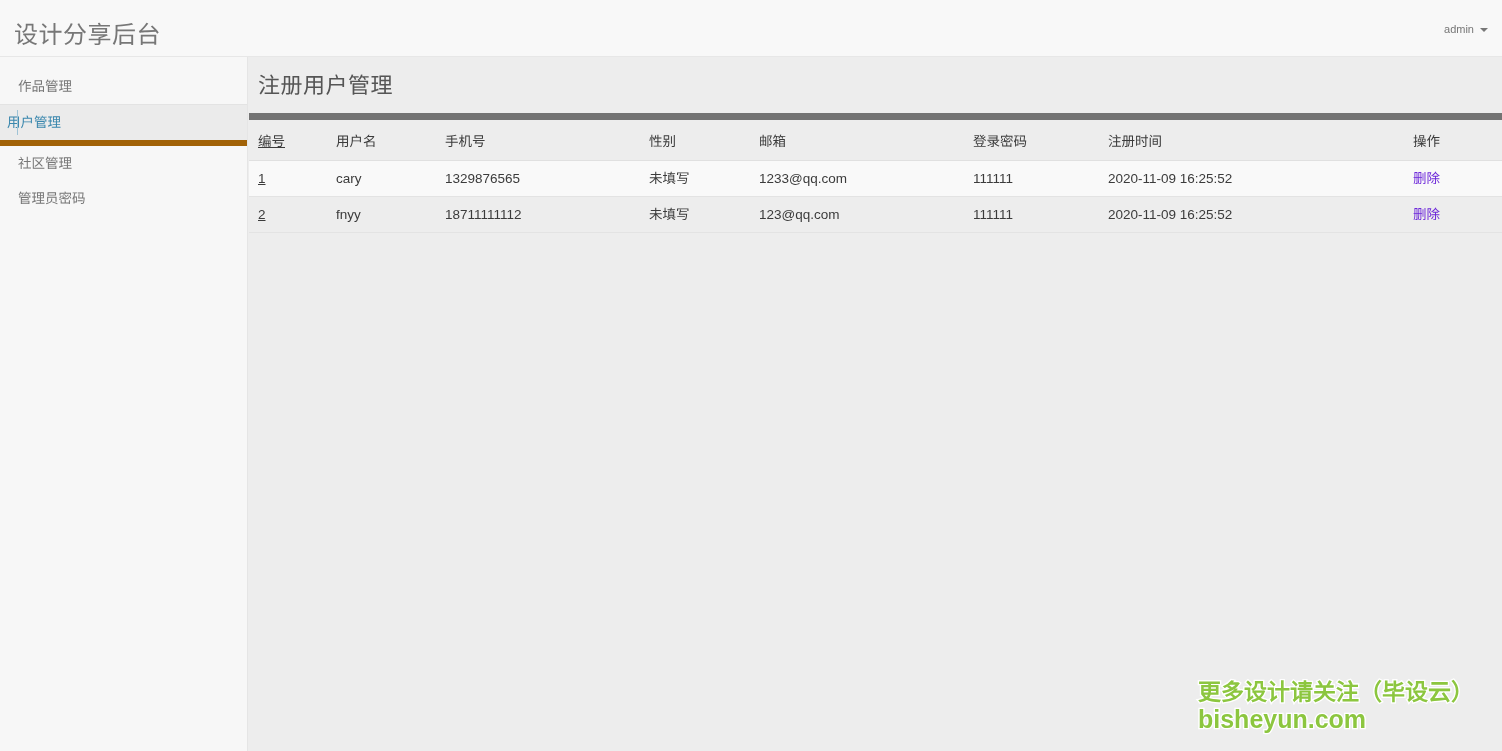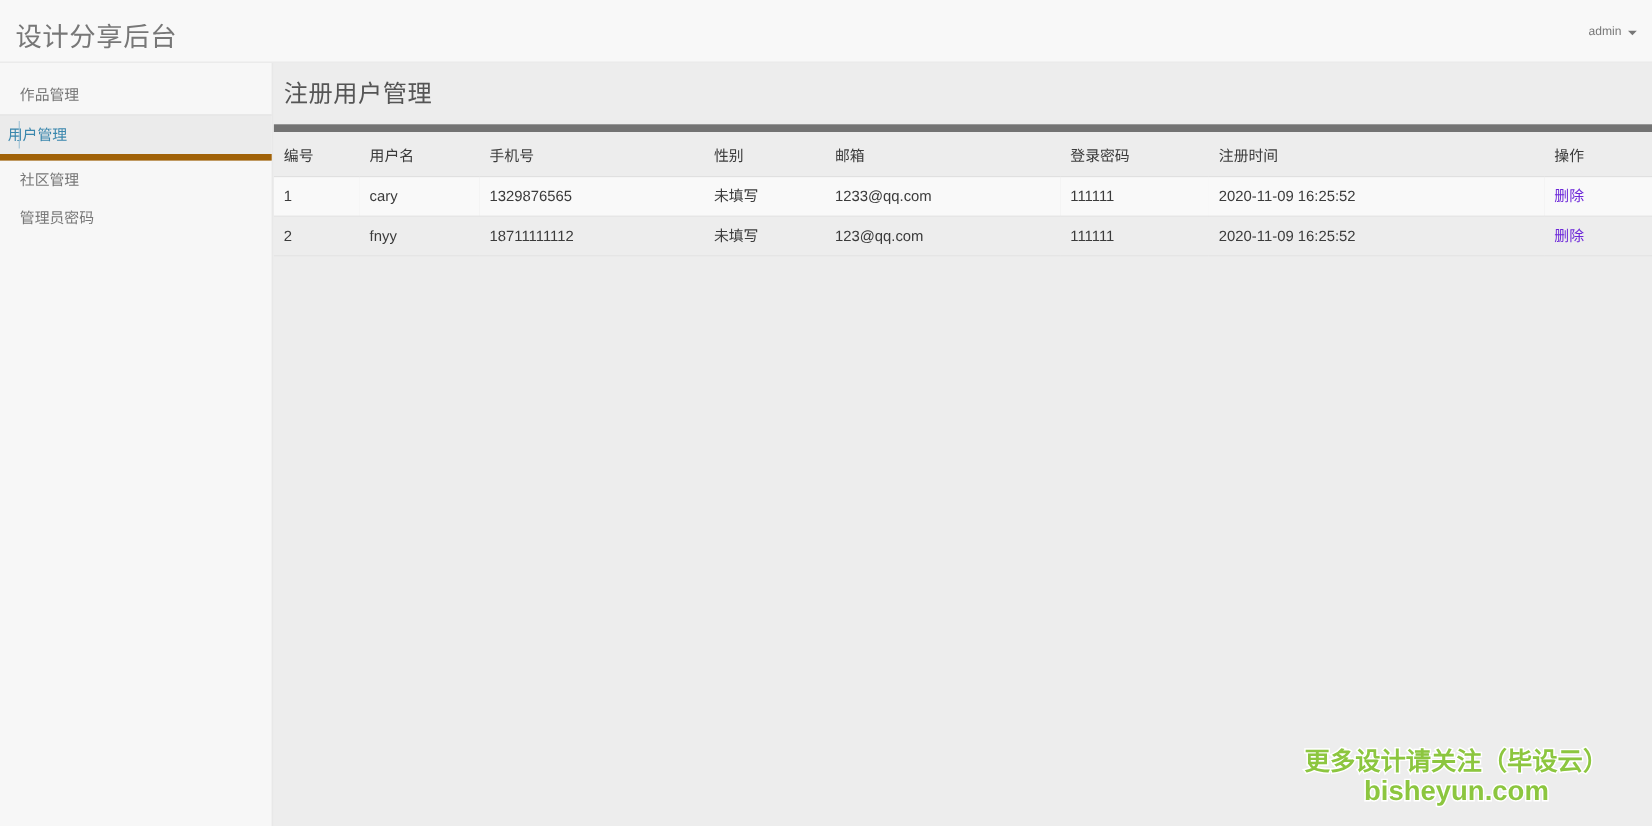--- a/index.html
+++ b/index.html
@@ -147,41 +147,41 @@
     padding-top: 12px;
     padding-bottom: 9px;
   }
   table.grid tbody tr {
     border-bottom: 1px solid #e3e3e3;
   }
   table.grid tbody tr.odd { background: #f9f9f9; }
   table.grid tbody tr.even { background: transparent; }
 
   
-  .c-id    { width: 78px; }
+  .c-id    { width: 78px; text-decoration: underline; }
   .c-user  { width: 109px; }
   .c-phone { width: 204px; }
   .c-sex   { width: 110px; }
   .c-mail  { width: 214px; }
   .c-pwd   { width: 135px; }
   .c-time  { width: 305px; }
   .c-op    { width: 98px; }
 
   .del-link {
     color: #6d28d9;
     text-decoration: none;
     cursor: pointer;
   }
 
   
   .watermark {
     position: absolute;
-    right: 40px;
+    right: 28px;
     bottom: 18px;
-    text-align: center;
+    text-align: left;
     pointer-events: none;
     user-select: none;
     line-height: 1.12;
   }
   .wm-line1 {
     font-size: 23px;
     font-weight: bold;
     color: #8cc63f;
     letter-spacing: 0px;
     white-space: nowrap;

